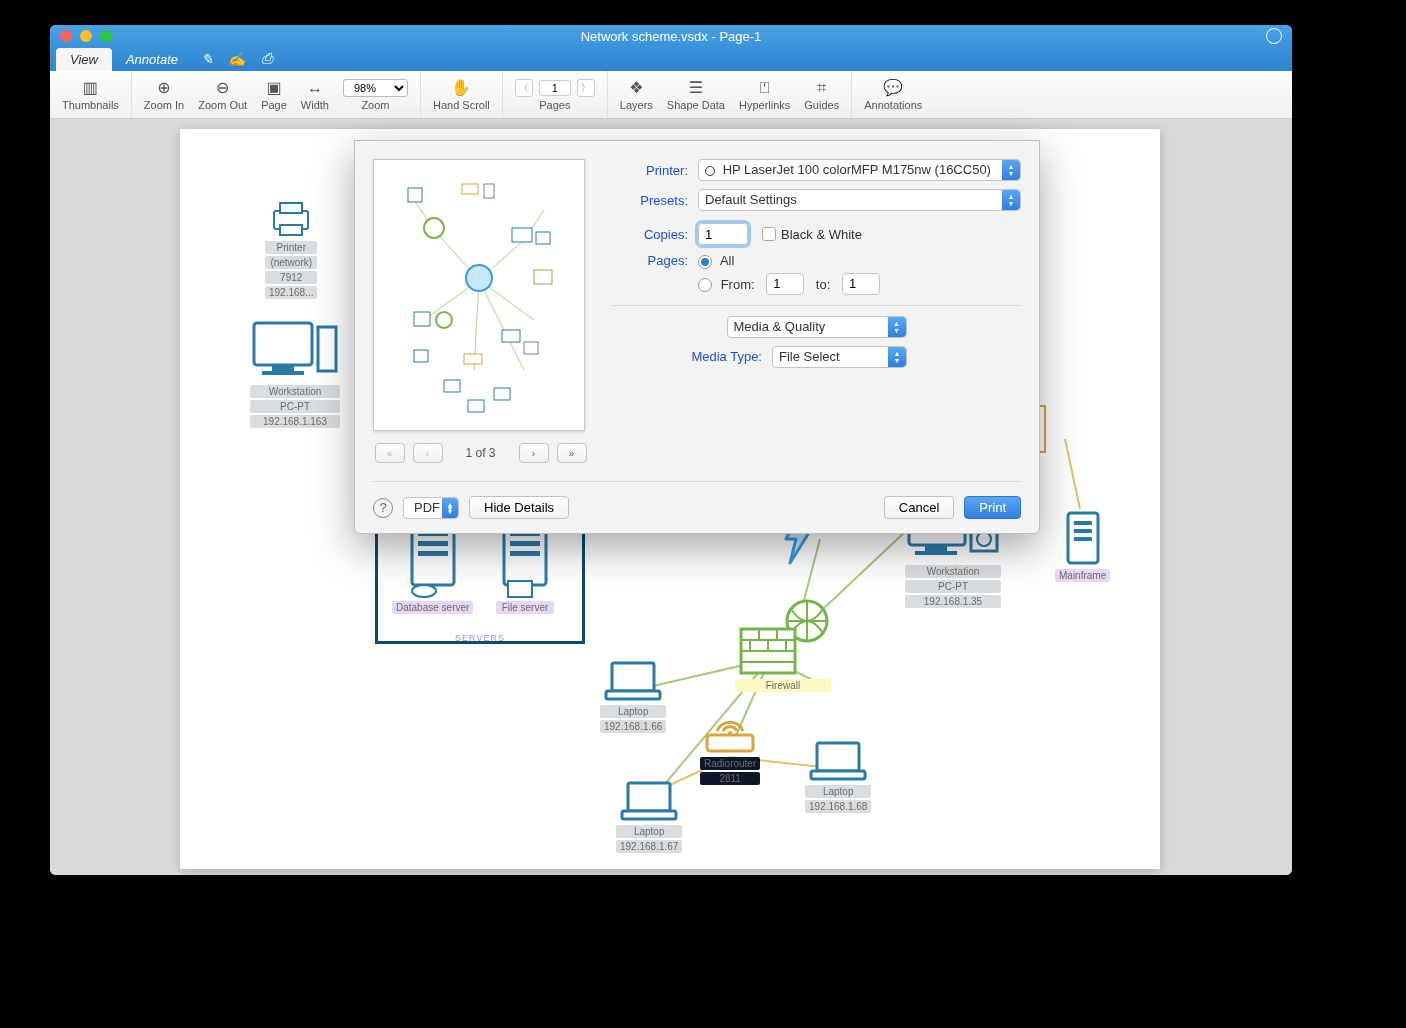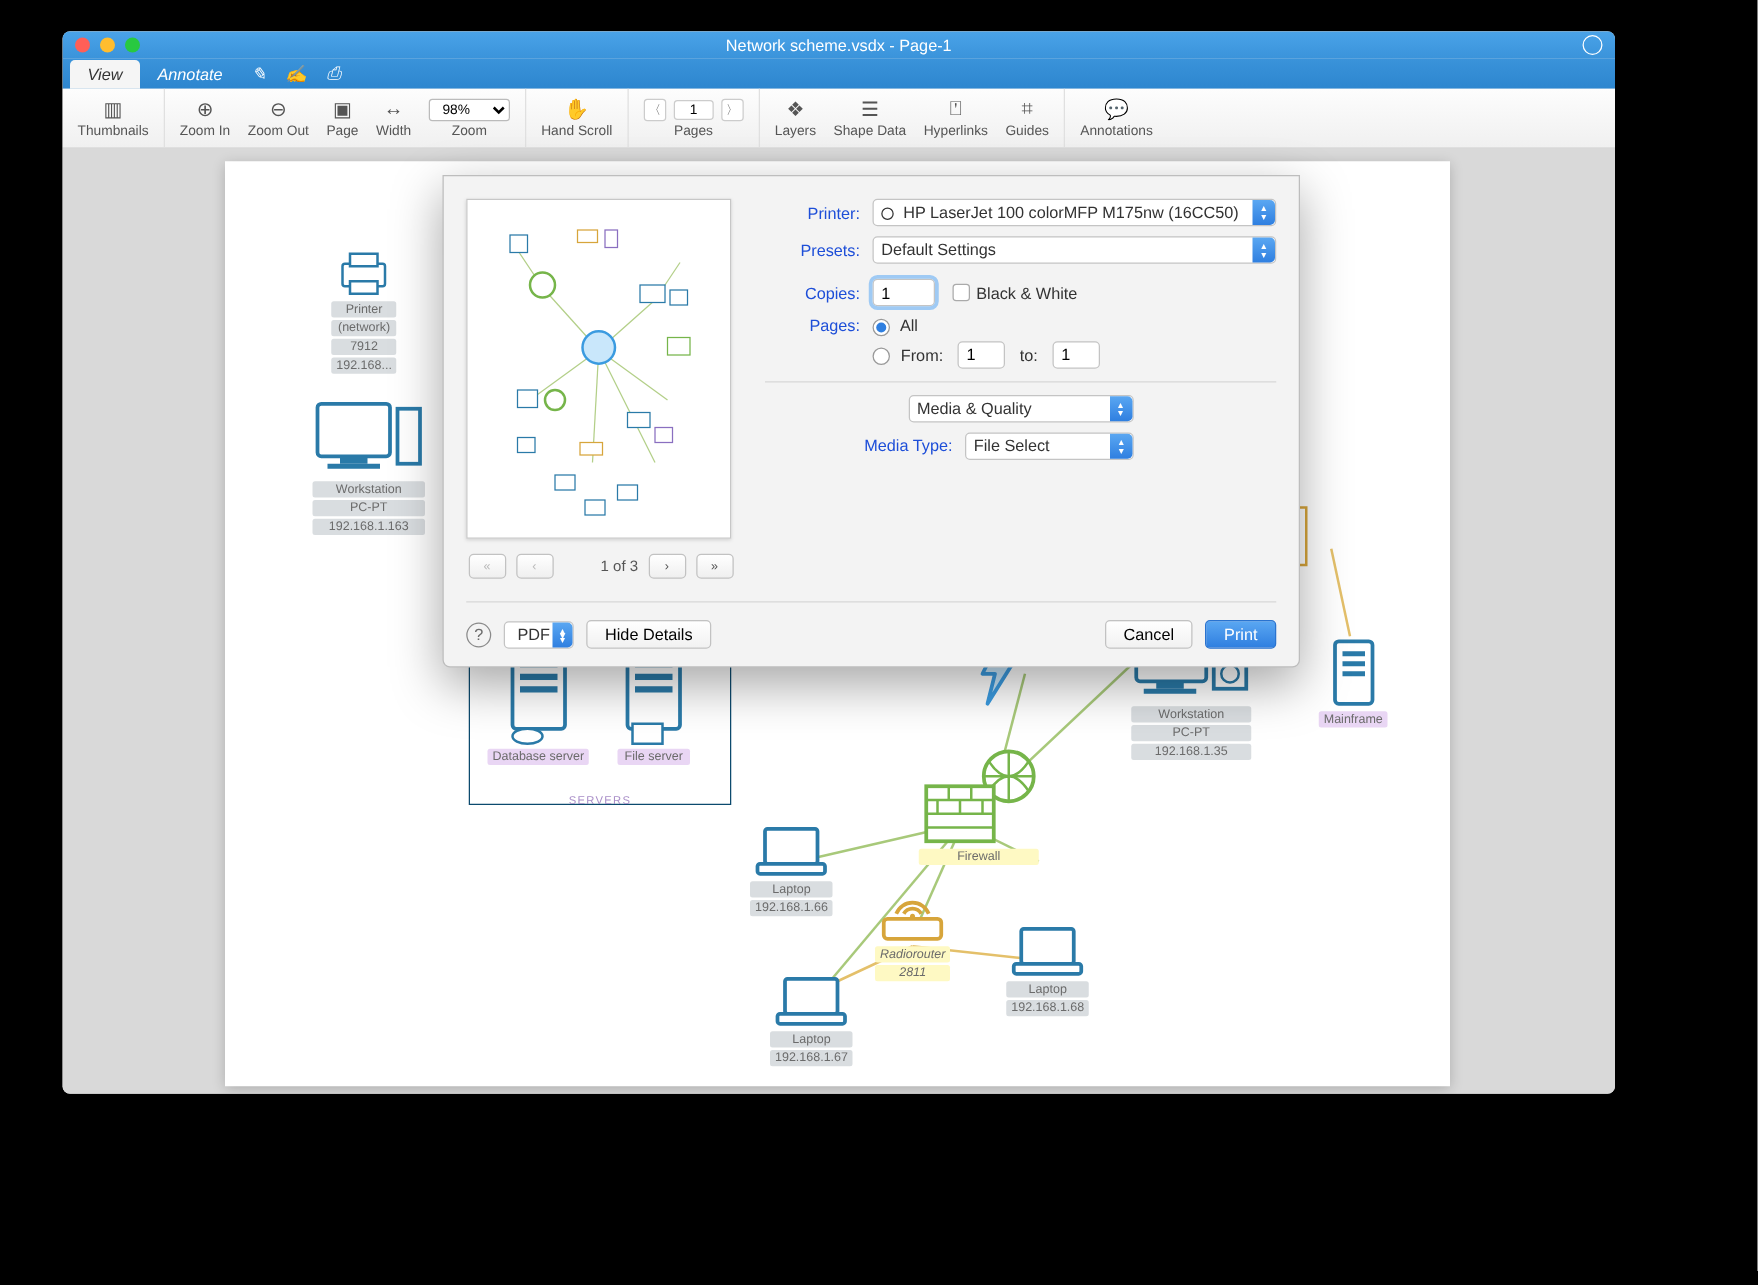--- a/index.html
+++ b/index.html
@@ -62,25 +62,25 @@
 .page {
   position: absolute; left: 130px; top: 10px; width: 980px; height: 740px;
   background: #fff; box-shadow: 0 2px 10px rgba(0,0,0,.2);
 }
 
 .node { position: absolute; text-align: center; font-size: 10px; color: #6b6b6b; }
 .node .lbl { display: block; padding: 1px 4px; border-radius: 2px; margin-top: 2px; }
 .lbl.gray   { background: #d9dde0; }
 .lbl.purple { background: #e9d6f4; }
 .lbl.green  { background: #fef9c3; }
-.lbl.orange { background: #fef9c3; font-style: italic; }
+.lbl.orange { background: #0f172a; }
 svg.ic { display: block; margin: 0 auto; }
 
 .servers-box {
-  position: absolute; border: 1px solid #0c4a6e; padding-bottom: 20px;
+  position: absolute; border: 3px solid #0c4a6e; padding-bottom: 20px;
 }
 .servers-box .caption { position: absolute; bottom: -2px; left: 0; right: 0; text-align: center; font-size: 9px; color: #a98ec8; letter-spacing: 1px; }
 
 
 .dialog {
   position: absolute; left: 304px; top: 115px; width: 686px;
   background: #f3f3f3; border: 1px solid #bdbdbd; border-radius: 0 0 6px 6px;
   box-shadow: 0 14px 40px rgba(0,0,0,.35);
   padding: 18px 18px 14px 18px;
   font-size: 13px; color: #333;
@@ -89,21 +89,21 @@
 .preview { width: 215px; }
 .preview-page {
   width: 212px; height: 272px; background: #fff; border: 1px solid #c7c7c7;
   box-shadow: 0 1px 3px rgba(0,0,0,.15);
   display: flex; align-items: center; justify-content: center;
   position: relative;
 }
 .preview-nav { display: flex; align-items: center; justify-content: center; gap: 8px; margin-top: 12px; font-size: 12px; color: #555;}
 .pv-btn { width: 30px; height: 20px; border: 1px solid #c2c2c2; border-radius: 4px; background: linear-gradient(#fff,#efefef); display: flex; align-items: center; justify-content: center; font-size: 10px; cursor: pointer; color: #555;}
 .pv-btn.disabled { color: #bbb; }
-.pv-counter { width: 60px; text-align: right; }
+.pv-counter { width: 60px; text-align: center; }
 
 .form { flex: 1; }
 .form-row { display: flex; align-items: center; margin-bottom: 8px; }
 .form-row label { width: 76px; text-align: right; margin-right: 10px; color: #1d4ed8; }
 .select, .mac-input {
   border: 1px solid #c4c4c4; border-radius: 4px; background: #fff; font-size: 13px;
   padding: 2px 6px; height: 22px;
 }
 .select { position: relative; padding-right: 22px; }
 .select .end {

